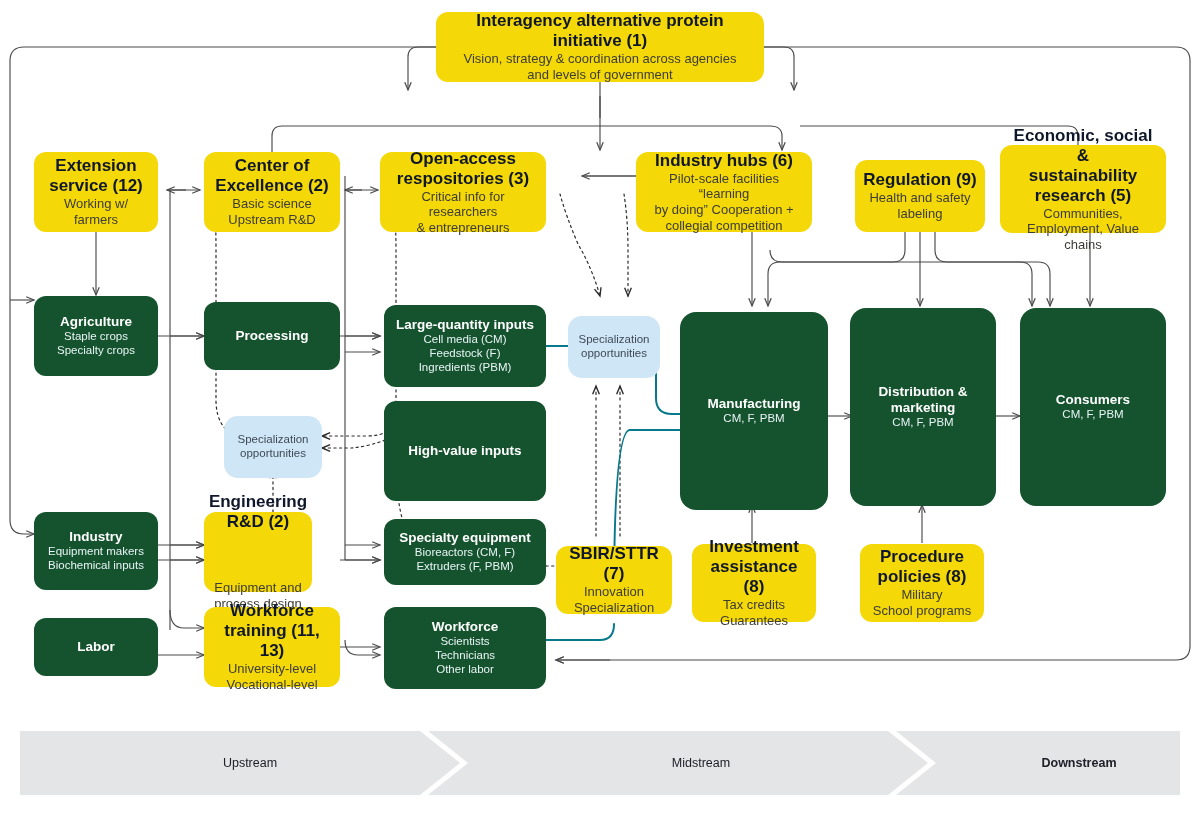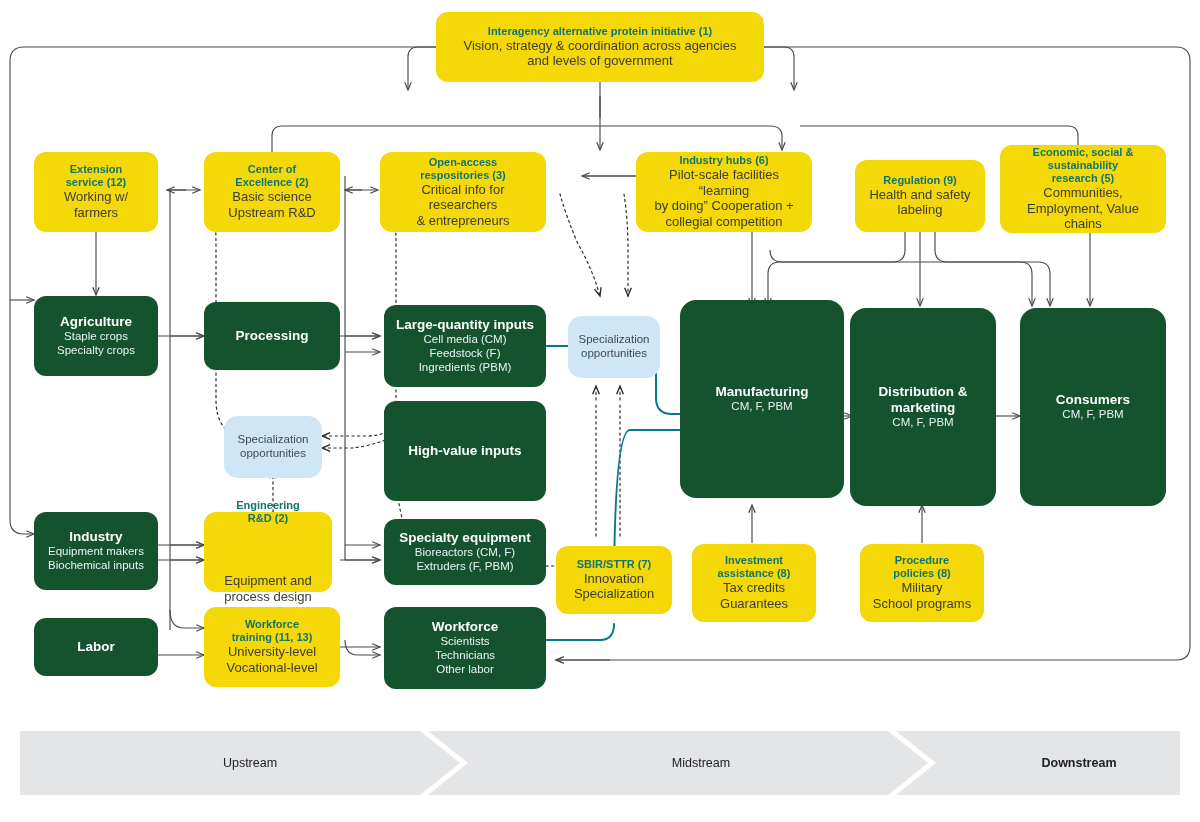--- a/index.html
+++ b/index.html
@@ -6,21 +6,21 @@
   body{width:1200px;height:822px;position:relative;overflow:hidden;
        font-family:"Liberation Sans","DejaVu Sans",sans-serif;}
   #canvas{position:absolute;left:0;top:0;width:1200px;height:822px;}
   svg.wires{position:absolute;left:0;top:0;width:1200px;height:822px;pointer-events:none;}
   .node{position:absolute;box-sizing:border-box;border-radius:12px;
         display:flex;flex-direction:column;align-items:center;justify-content:center;
         text-align:center;padding:6px 8px;z-index:3;}
   .node .ttl{font-weight:bold;line-height:1.18;}
   .node .sub{line-height:1.2;}
   .yellow{background:#f5d808;color:#1c1c1c;}
-  .yellow .ttl{font-size:11px;color:#0f766e;}
+  .yellow .ttl{font-size:17px;color:#0f172a;}
   .yellow .sub{font-size:13px;color:#3d3d35;}
   .teal{background:#14532d;color:#ffffff;}
   .teal .ttl{font-size:13.5px;color:#ffffff;}
   .teal .sub{font-size:11.5px;color:#e8f4f6;}
   .lblue{background:#cfe6f7;color:#3a4450;border-radius:14px;}
   .lblue .sub{font-size:11.5px;color:#3f4a56;}
   .band{position:absolute;left:20px;top:731px;width:1160px;height:64px;z-index:2;}
   .seg{position:absolute;top:0;height:64px;background:#e4e5e7;
        display:flex;align-items:center;justify-content:center;
        font-size:12.5px;color:#20202a;padding-left:28px;}
@@ -212,21 +212,21 @@
   <div class="node teal" style="left:384px;top:401px;width:162px;height:100px;">
     <div class="ttl">High-value inputs</div>
   </div>
 
   <div class="node teal" style="left:34px;top:512px;width:124px;height:78px;">
     <div class="ttl">Industry</div>
     <div class="sub" style="white-space:pre-line">Equipment makers
 Biochemical inputs</div>
   </div>
 
-  <div class="node yellow" style="left:204px;top:512px;width:128px;height:80px;gap:48px;">
+  <div class="node yellow" style="left:204px;top:512px;width:108px;height:80px;gap:48px;">
     <div class="ttl" style="white-space:pre-line">Engineering
 R&amp;D (2)</div>
     <div class="sub" style="white-space:pre-line">Equipment and
 process design</div>
   </div>
 
   <div class="node teal" style="left:384px;top:519px;width:162px;height:66px;">
     <div class="ttl">Specialty equipment</div>
     <div class="sub" style="white-space:pre-line">Bioreactors (CM, F)
 Extruders (F, PBM)</div>
@@ -249,21 +249,21 @@
 Vocational-level</div>
   </div>
 
   <div class="node teal" style="left:384px;top:607px;width:162px;height:82px;">
     <div class="ttl">Workforce</div>
     <div class="sub" style="white-space:pre-line">Scientists
 Technicians
 Other labor</div>
   </div>
 
-  <div class="node teal" style="left:680px;top:300px;width:164px;height:198px;border-radius:16px;">
+  <div class="node teal" style="left:680px;top:312px;width:148px;height:198px;border-radius:16px;">
     <div class="ttl">Manufacturing</div>
     <div class="sub">CM, F, PBM</div>
   </div>
 
   <div class="node teal" style="left:850px;top:308px;width:146px;height:198px;border-radius:16px;">
     <div class="ttl" style="white-space:pre-line">Distribution &amp;
 marketing</div>
     <div class="sub">CM, F, PBM</div>
   </div>
 

